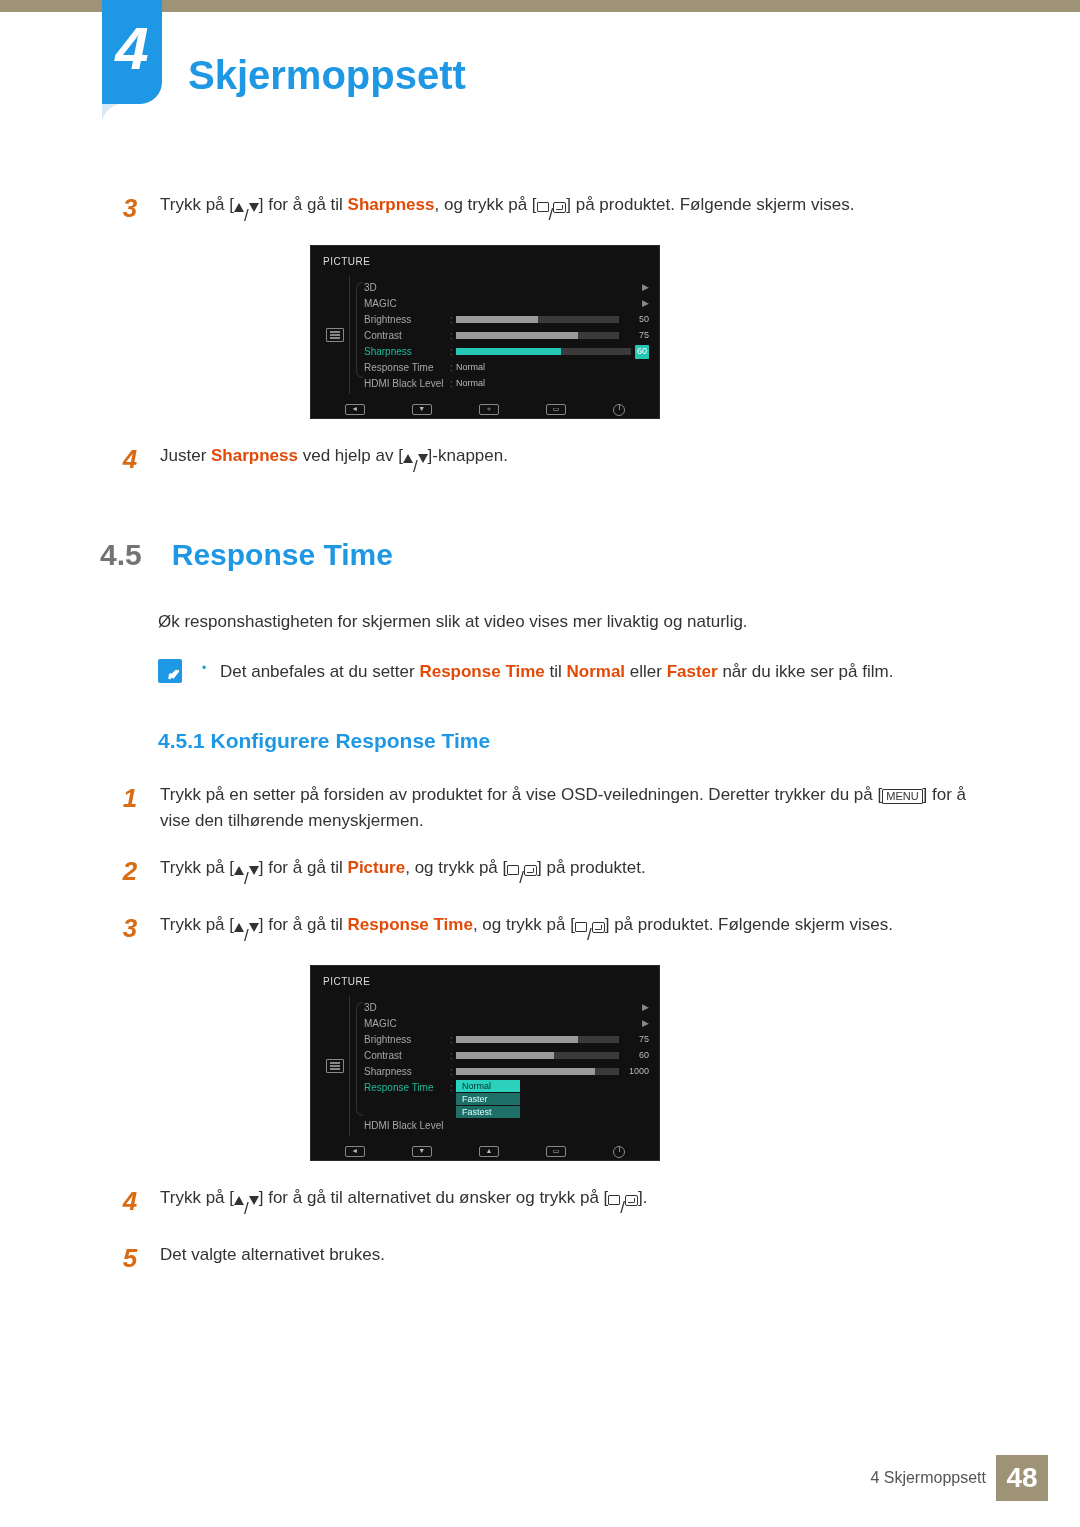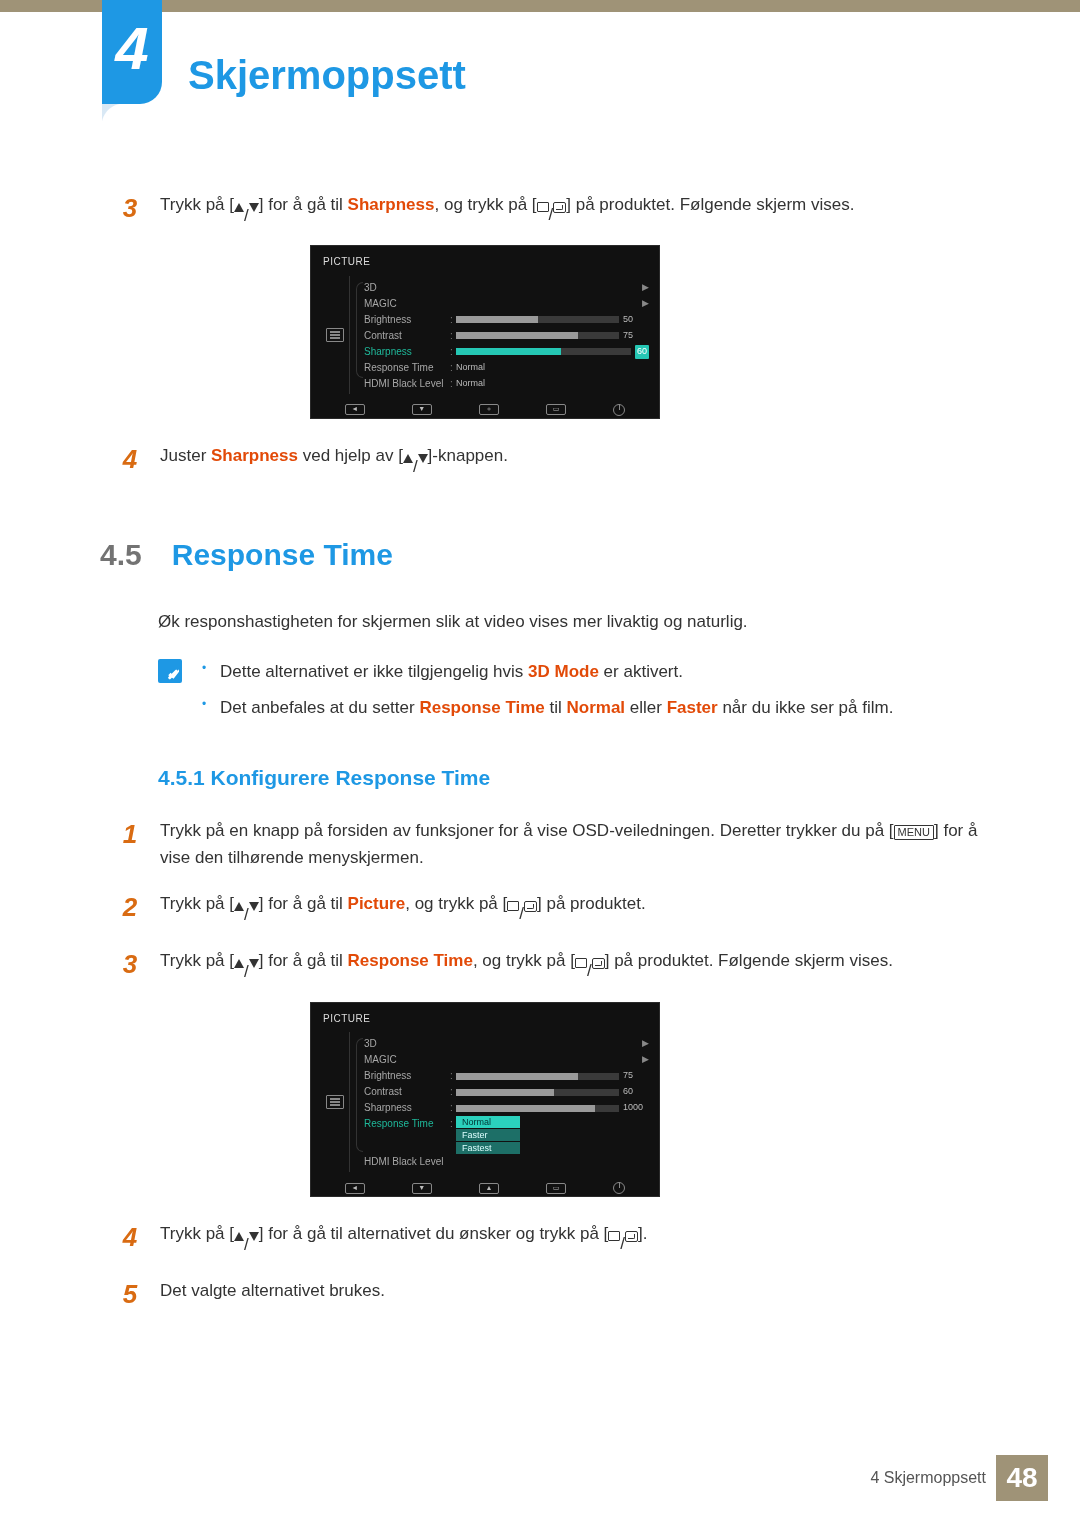--- a/index.html
+++ b/index.html
@@ -58,21 +58,21 @@
   }
   .osd-row { display:flex; align-items:center; height:16px; }
   .osd-row .lbl { width:86px; color:#a7a7a7; }
   .osd-row.sel .lbl { color:#1fb89a; }
   .osd-row .colon { width:6px; color:#777; }
   .osd-row .val { flex:1; color:#bbb; font-size:9px; }
   .osd-row .chev { width:8px; text-align:right; color:#888; font-size:9px; }
   .bar-track { flex:1; height:7px; background:#3a3a3a; position:relative; margin-right:4px; }
   .bar-fill { height:100%; background:#9a9a9a; }
   .bar-fill.hl { background:#25c7b4; }
-  .num { width:26px; font-size:9px; color:#bbb; }
+  .num { width:26px; text-align:right; font-size:9px; color:#bbb; }
   .num.hl { color:#fff; background:#25c7b4; padding:0 2px; border-radius:1px; width:auto; text-align:center; }
 
   .opt-stack { display:flex; flex-direction:column; gap:1px; }
   .opt { font-size:9px; padding:0 6px; height:12px; line-height:12px; background:#1d6f67; color:#dff; width:64px; }
   .opt.sel { background:#2bd1bd; color:#033; }
 
   .osd-footer { margin-top:6px; padding-top:4px; display:flex; justify-content:space-around; align-items:center; }
   .osd-footer .btn { width:20px; height:11px; border:1px solid #888; border-radius:2px; display:flex; align-items:center;justify-content:center; font-size:7px; color:#bbb;}
   .osd-footer .pwr{ width:12px;height:12px;border:1.2px solid #888;border-radius:50%;position:relative;}
   .osd-footer .pwr::after{content:'';position:absolute;top:-1px;left:4.2px;width:1.2px;height:6px;background:#888;}
@@ -207,34 +207,31 @@
     <span class="txt">Response Time</span>
   </div>
   <p class="intro">Øk responshastigheten for skjermen slik at video vises mer livaktig og naturlig.</p>
 
   <div class="info-block">
     <div class="info-icon">
         <div class="pen"></div>
       </div>
     <ul class="info-list">
       <li>
-        <span>Dette alternativet er ikke tilgjengelig hvis </span><span class="red">3D Mode</span><span> er aktivert.</span>
-      </li>
-      <li>
         <span>Det anbefales at du setter </span><span class="red">Response Time</span><span> til </span><span class="red">Normal</span><span> eller </span><span class="red">Faster</span><span> når du ikke ser på film.</span>
       </li>
     </ul>
   </div>
 
   <div class="sub-heading">4.5.1 Konfigurere Response Time</div>
 
   <div class="step-row">
     <div class="step-num">1</div>
     <div class="step-body">
-      <span>Trykk på en knapp på forsiden av funksjoner for å vise OSD-veiledningen. Deretter trykker du på [</span><span class="menu-chip">MENU</span><span>] for å vise den tilhørende menyskjermen.</span>
+      <span>Trykk på en setter på forsiden av produktet for å vise OSD-veiledningen. Deretter trykker du på [</span><span class="menu-chip">MENU</span><span>] for å vise den tilhørende menyskjermen.</span>
     </div>
   </div>
   <div class="step-row">
     <div class="step-num">2</div>
     <div class="step-body">
       <span>Trykk på [</span><span class="btn-icon"><span class="tri-up"></span>/<span class="tri-down"></span></span><span>] for å gå til </span><span class="red">Picture</span><span>, og trykk på [</span><span class="btn-icon"><span class="sq"></span>/<span class="ret"></span></span><span>] på produktet.</span>
     </div>
   </div>
   <div class="step-row">
     <div class="step-num">3</div>

